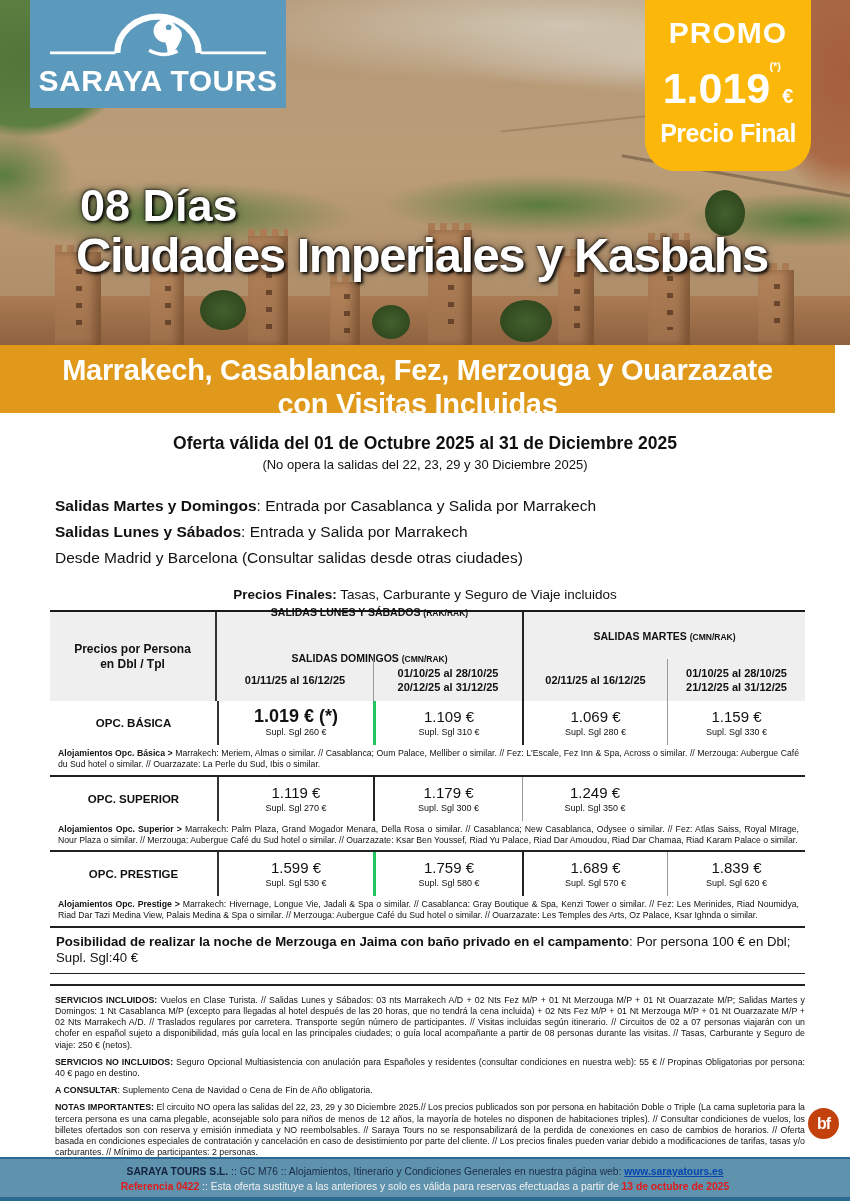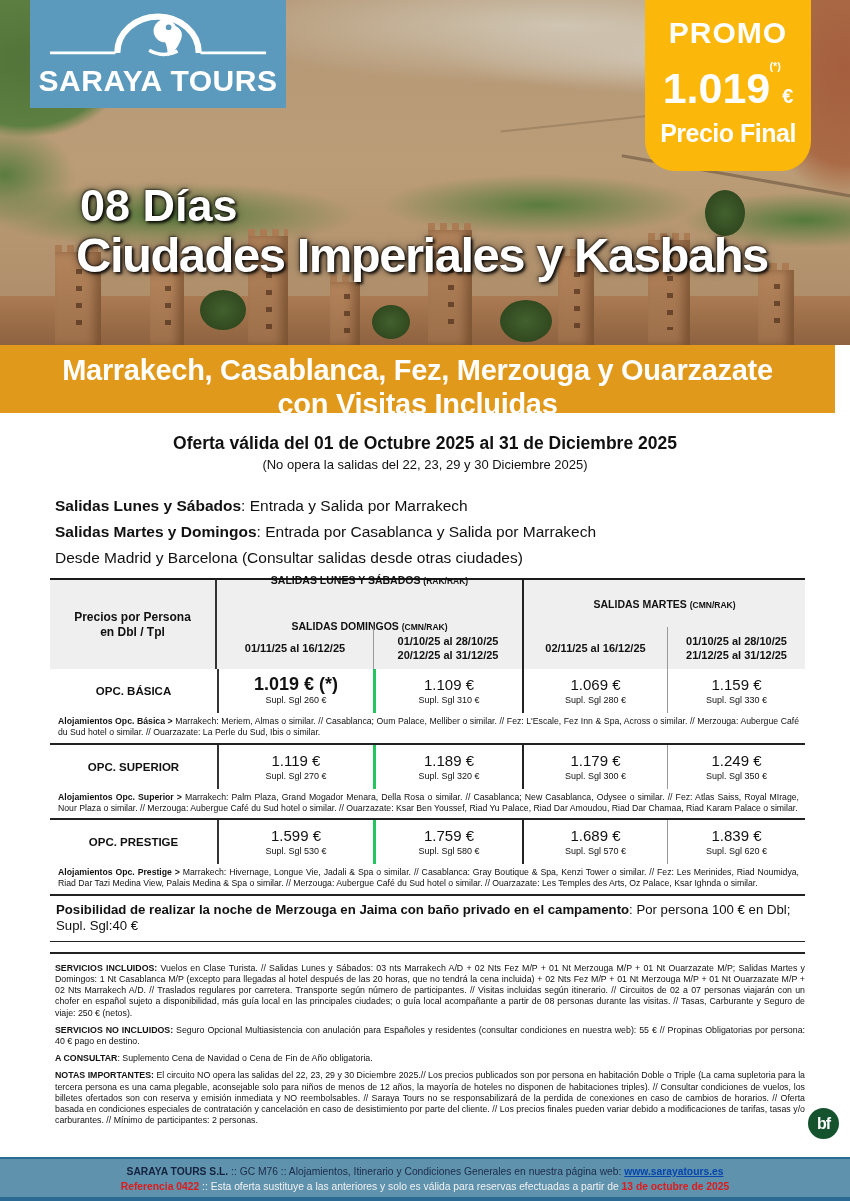--- a/index.html
+++ b/index.html
@@ -97,21 +97,21 @@
   
   .jaima{margin-left:50px;width:749px;padding:6px 0 7px 6px;font-size:13.2px;line-height:16px;
          border-bottom:1.8px solid #222;}
   .sep2{margin-left:50px;width:755px;border-top:2.2px solid #222;margin-top:10px;}
 
   
   .paras{margin:9px 45px 0 55px;font-size:8.8px;line-height:11.2px;text-align:justify;}
   .paras p{margin:0 0 6px 0;}
 
   
-  .bf{position:absolute;right:11px;top:1108px;width:31px;height:31px;border-radius:50%;background:#14532d;
+  .bf{position:absolute;right:11px;top:1108px;width:31px;height:31px;border-radius:50%;background:#c2410c;
       color:#fff;font-weight:bold;font-size:16px;display:flex;align-items:center;justify-content:center;
       letter-spacing:-1px;}
 
   
   .footer{position:absolute;left:0;right:0;bottom:0;height:44px;background:#5E92AD;
           border-top:2px solid #2a6a93;border-bottom:4px solid #2a6a93;box-sizing:border-box;
           text-align:center;font-size:10.3px;padding-top:6px;}
   .f1{color:#1c2b4a;line-height:13px;}
   .f1 b{color:#14233f;}
   .f-link{color:#0645AD;font-weight:bold;text-decoration:underline;cursor:pointer;}
@@ -166,25 +166,26 @@
 
   <div class="banner">
     <div class="banner-l1">Marrakech, Casablanca, Fez, Merzouga y Ouarzazate</div>
     <div class="banner-l2">con Visitas Incluidas</div>
   </div>
 
   <div class="validity">Oferta válida del 01 de Octubre 2025 al 31 de Diciembre 2025</div>
   <div class="exclusions">(No opera la salidas del 22, 23, 29 y 30 Diciembre 2025)</div>
 
   <div class="salidas">
+    <div><b>Salidas Martes y Domingos</b><span>: Entrada por Casablanca y Salida por Marrakech</span></div>
     <div><b>Salidas Lunes y Sábados</b><span>: Entrada y Salida por Marrakech</span></div>
-    <div><b>Salidas Martes y Domingos</b><span>: Entrada por Casablanca y Salida por Marrakech</span></div>
     <div>Desde Madrid y Barcelona (Consultar salidas desde otras ciudades)</div>
   </div>
 
+  <div class="precios-line"><b>Precios Finales:</b><span> Tasas, Carburante y Seguro de Viaje incluidos</span></div>
 
   <div class="ptable">
     <div class="thead">
       <div class="person">Precios por Persona
 en Dbl / Tpl</div>
       <div class="g1">
         <div><span>SALIDAS LUNES Y SÁBADOS</span> <span class="code">(RAK/RAK)</span></div>
         <div><span>SALIDAS DOMINGOS</span> <span class="code">(CMN/RAK)</span></div>
       </div>
       <div class="g2">
@@ -218,24 +219,20 @@
         </div>
     </div>
     <div class="note"><b>Alojamientos Opc. Básica &gt; </b><span>Marrakech: Meriem, Almas o similar. //  Casablanca; Oum Palace, Melliber o similar. // Fez: L'Escale, Fez Inn &amp; Spa, Across o similar. // Merzouga: Aubergue Café du Sud hotel o similar. // Ouarzazate: La Perle du Sud, Ibis o similar.</span></div>
 
     <div class="trow">
       <div class="opc">OPC. SUPERIOR</div>
       <div class="pcell p1">
           <div class="price">1.119 €</div>
           <div class="supl">Supl. Sgl 270 €</div>
         </div>
-      <div class="pcell p2">
-          <div class="price">1.189 €</div>
-          <div class="supl">Supl. Sgl 320 €</div>
-        </div>
       <div class="pcell p3">
           <div class="price">1.179 €</div>
           <div class="supl">Supl. Sgl 300 €</div>
         </div>
       <div class="pcell p4">
           <div class="price">1.249 €</div>
           <div class="supl">Supl. Sgl 350 €</div>
         </div>
     </div>
     <div class="note"><b>Alojamientos Opc. Superior &gt; </b><span>Marrakech: Palm Plaza, Grand Mogador Menara, Della Rosa o similar. //  Casablanca; New Casablanca, Odysee o similar. // Fez: Atlas Saiss, Royal MIrage, Nour Plaza o similar. // Merzouga: Aubergue Café du Sud hotel o similar. // Ouarzazate: Ksar Ben Youssef, Riad Yu Palace, Riad Dar Amoudou, Riad Dar Chamaa, Riad Karam Palace o similar.</span></div>

